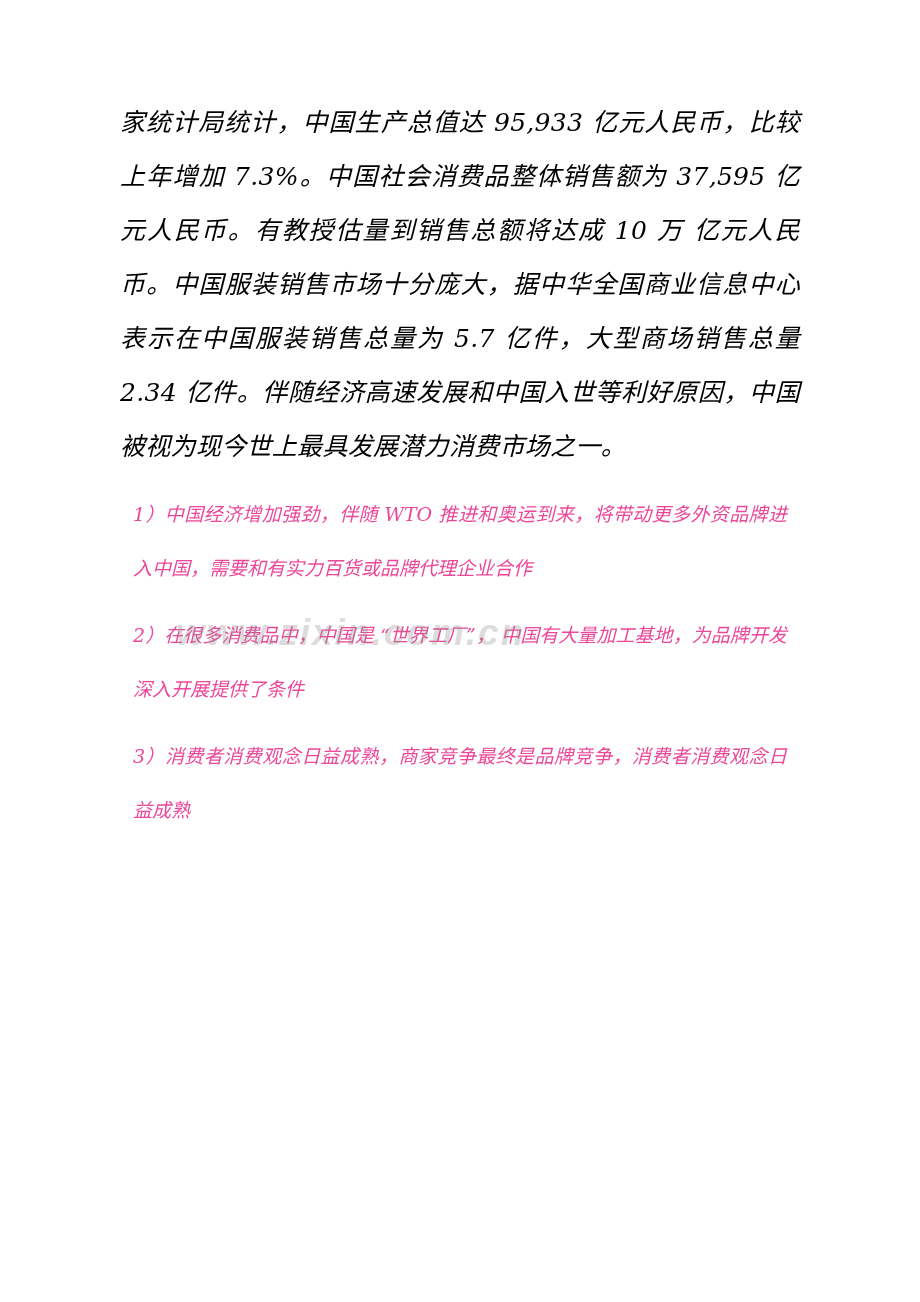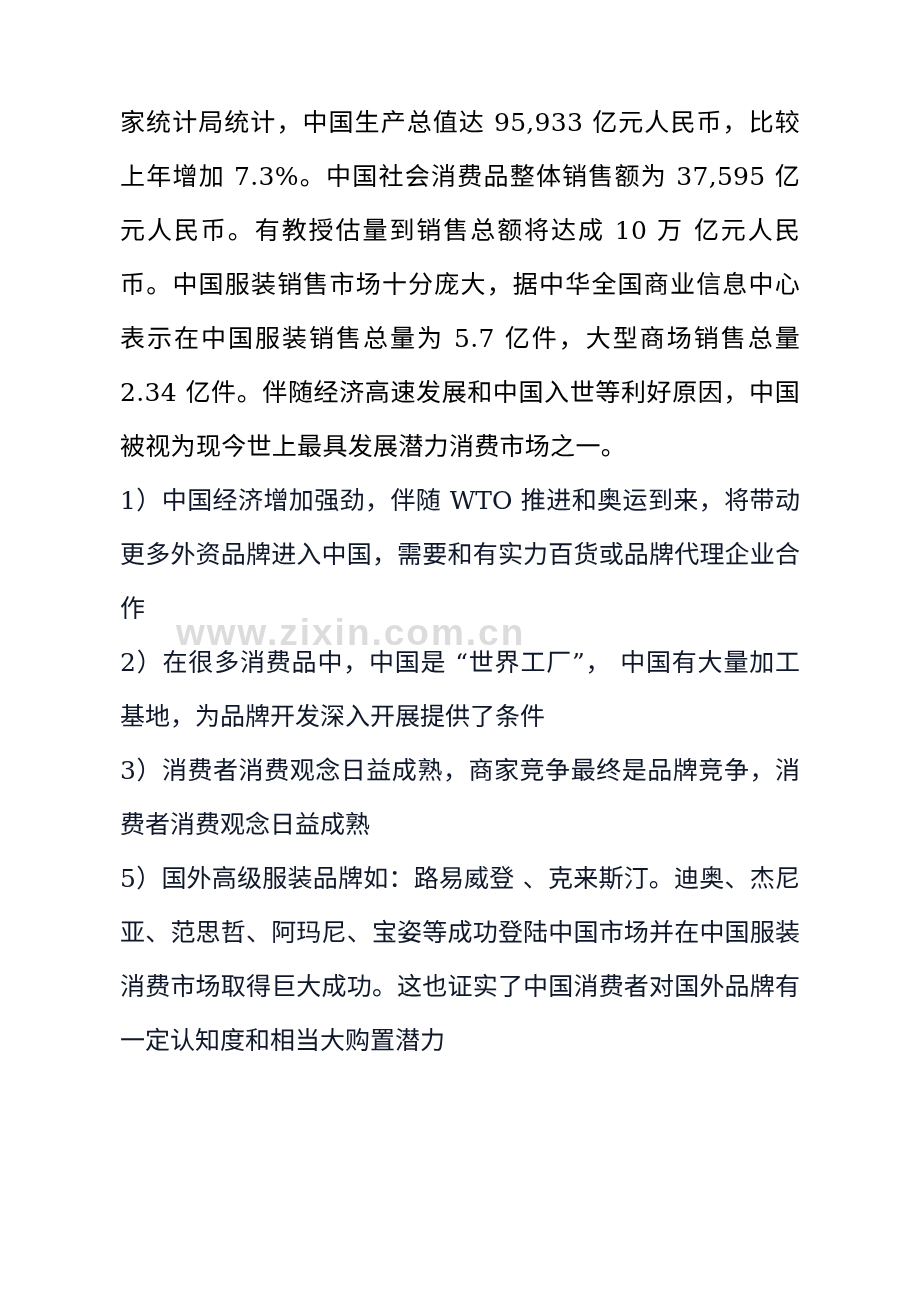--- a/index.html
+++ b/index.html
@@ -14,20 +14,21 @@
     overflow: hidden;
     font-family: "DejaVu Serif", "Liberation Serif", serif;
   }
   .page {
     position: absolute;
     top: 0;
     left: 0;
     width: 796px;
     height: 1302px;
     background: #ffffff;
+    font-style: italic;
   }
   .content {
     position: absolute;
     left: 120px;
     top: 96px;
     width: 680px;
   }
   .para {
     font-size: 25px;
     line-height: 54px;
@@ -41,24 +42,24 @@
   }
   .heading {
     font-size: 25px;
     line-height: 54px;
     color: #000000;
     margin: 0;
     font-weight: 500;
     font-family: "DejaVu Serif", "Liberation Serif", serif;
   }
   .listitem {
-    font-size: 25px;
+    font-size: 19px;
     line-height: 54px;
-    color: #0f172a;
-    margin: 0;
+    color: #ec4899;
+    margin: 13px;
     text-align: justify;
     text-justify: inter-ideograph;
     font-weight: 500;
     font-family: "DejaVu Serif", "Liberation Serif", serif;
   }
   .watermark {
     position: absolute;
     left: 176px;
     top: 612px;
     width: 570px;
@@ -89,23 +90,20 @@
 
     <p class="listitem">
       <span>2）</span><span>在很多消费品中，中国是 “世界工厂”， 中国有大量加工基地，为品牌开发深入开展提供了条件</span>
     </p>
 
     <p class="listitem">
       <span>3）</span><span>消费者消费观念日益成熟，商家竞争最终是品牌竞争，消费者消费观念日益成熟</span>
     </p>
 
 
-    <p class="listitem">
-      <span>5）</span><span>国外高级服装品牌如：路易威登 、克来斯汀。迪奥、杰尼亚、范思哲、阿玛尼、宝姿等成功登陆中国市场并在中国服装消费市场取得巨大成功。这也证实了中国消费者对国外品牌有一定认知度和相当大购置潜力</span>
-    </p>
 
 
 
   </div>
 
   <div class="watermark">www.zixin.com.cn</div>
 
 </div>
 
 </body></html>

